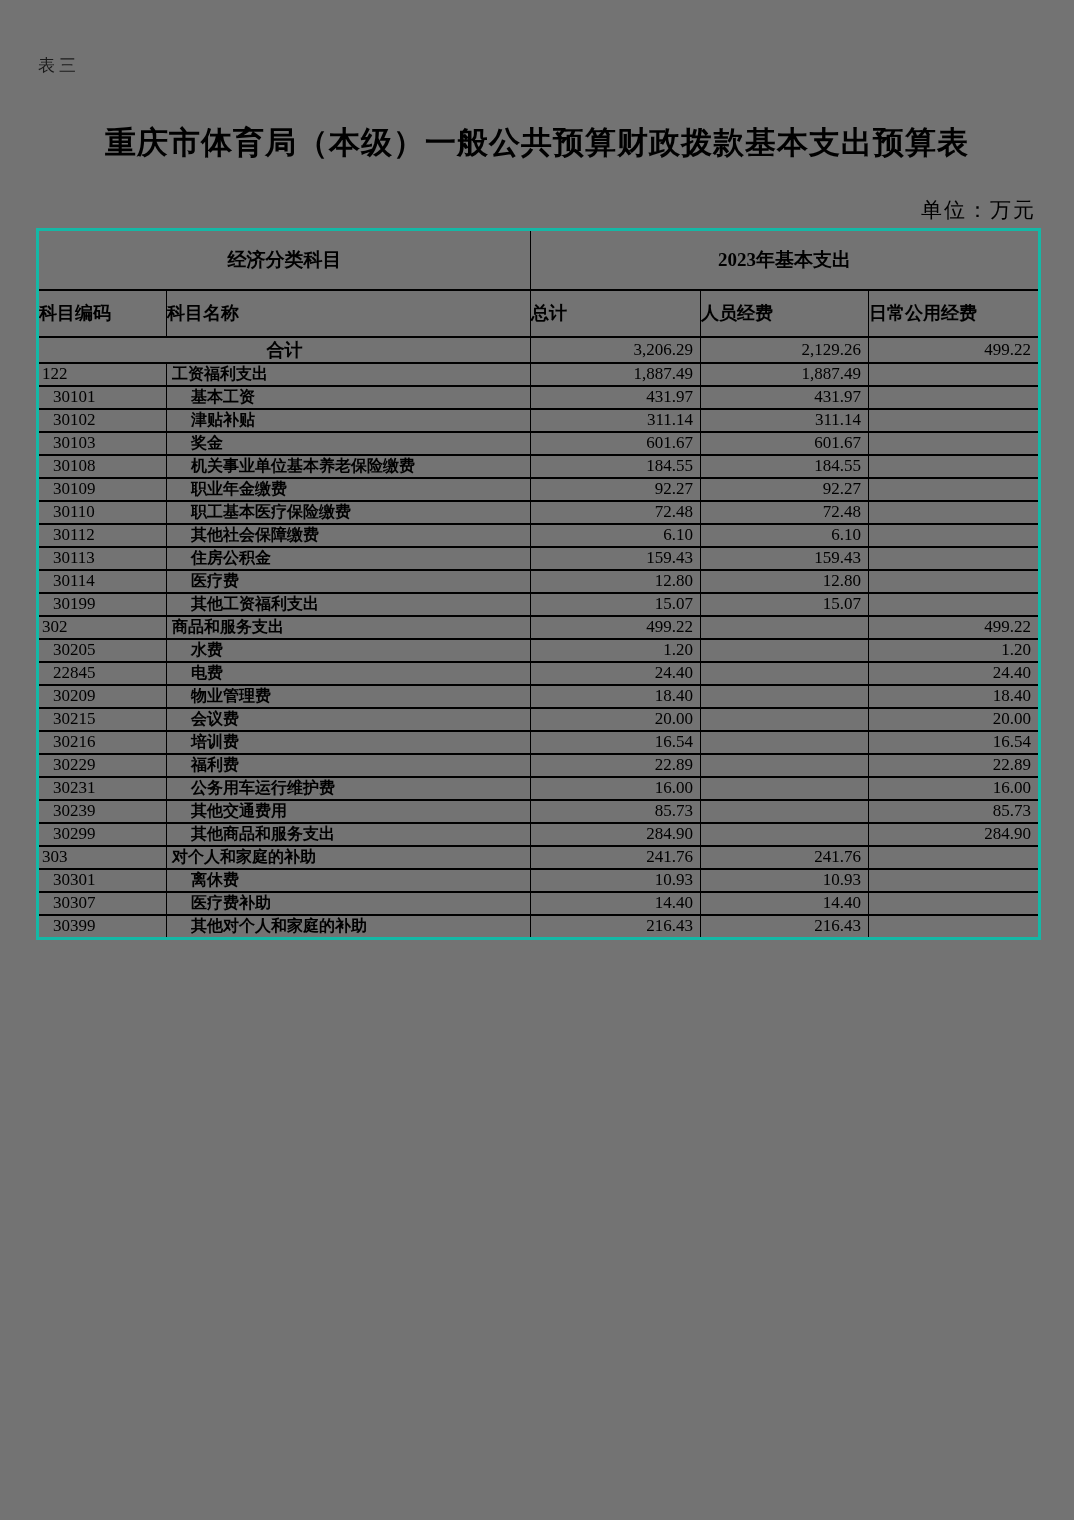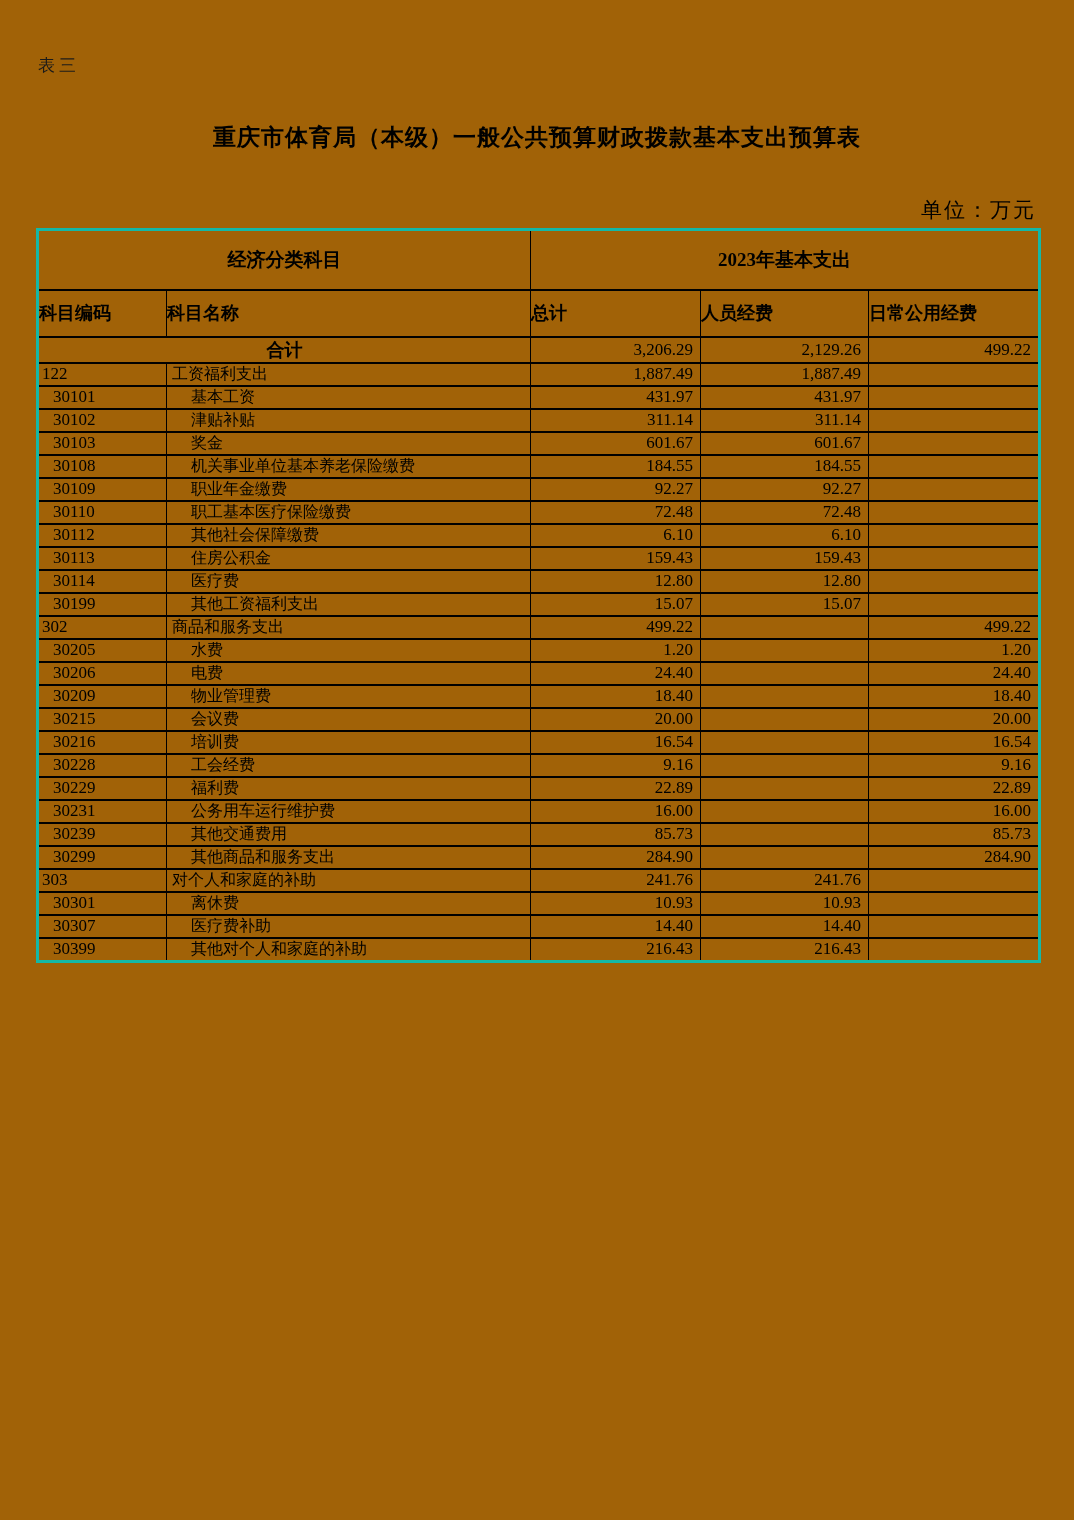--- a/index.html
+++ b/index.html
@@ -1,41 +1,41 @@
 <!DOCTYPE html>
 <html><head>
 <meta charset="utf-8">
 <style>
   * { margin: 0; padding: 0; box-sizing: border-box; }
   html, body { background: #888; }
   .page {
     position: relative;
     width: 1074px;
     height: 1520px;
-    background: #a16207;
+    background: #737373;
     margin: 0 auto;
     font-family: "Liberation Serif", "DejaVu Serif", serif;
     color: #000;
     overflow: hidden;
   }
   .doc-tag {
     position: absolute;
     left: 38px;
     top: 54px;
     font-size: 17px;
     color: #1a1a1a;
     letter-spacing: 4px;
   }
   .doc-title {
     position: absolute;
     left: 0;
     top: 122px;
     width: 100%;
     text-align: center;
-    font-size: 23px;
+    font-size: 31px;
     font-weight: bold;
     letter-spacing: 1px;
   }
   .unit-label {
     position: absolute;
     right: 38px;
     top: 196px;
     font-size: 21px;
     letter-spacing: 2px;
   }
@@ -65,21 +65,21 @@
   }
   thead tr.h2 th {
     height: 47px;
     font-size: 18px;
     font-weight: bold;
     text-align: left;
   }
   tbody tr { height: 19px; }
   tbody td { font-size: 17px; }
   td.code { text-align: left; padding-left: 3px; }
-  td.name { text-align: left; padding-left: 5px; font-size: 16px; }
+  td.name { text-align: left; padding-left: 5px; font-size: 16px; font-weight: bold; }
   tr.lvl2 td.code { padding-left: 14px; }
   tr.lvl2 td.name { padding-left: 24px; }
   td.num { text-align: right; padding-right: 7px; }
   tr.total-row td.total-label {
     text-align: center;
     font-weight: bold;
     font-size: 18px;
   }
 </style>
 </head>
@@ -206,21 +206,21 @@
           <td class="num">499.22</td>
         </tr>
         <tr class="lvl2">
           <td class="code">30205</td>
           <td class="name">水费</td>
           <td class="num">1.20</td>
           <td class="num"></td>
           <td class="num">1.20</td>
         </tr>
         <tr class="lvl2">
-          <td class="code">30206</td>
+          <td class="code">22845</td>
           <td class="name">电费</td>
           <td class="num">24.40</td>
           <td class="num"></td>
           <td class="num">24.40</td>
         </tr>
         <tr class="lvl2">
           <td class="code">30209</td>
           <td class="name">物业管理费</td>
           <td class="num">18.40</td>
           <td class="num"></td>
@@ -232,27 +232,20 @@
           <td class="num">20.00</td>
           <td class="num"></td>
           <td class="num">20.00</td>
         </tr>
         <tr class="lvl2">
           <td class="code">30216</td>
           <td class="name">培训费</td>
           <td class="num">16.54</td>
           <td class="num"></td>
           <td class="num">16.54</td>
-        </tr>
-        <tr class="lvl2">
-          <td class="code">30228</td>
-          <td class="name">工会经费</td>
-          <td class="num">9.16</td>
-          <td class="num"></td>
-          <td class="num">9.16</td>
         </tr>
         <tr class="lvl2">
           <td class="code">30229</td>
           <td class="name">福利费</td>
           <td class="num">22.89</td>
           <td class="num"></td>
           <td class="num">22.89</td>
         </tr>
         <tr class="lvl2">
           <td class="code">30231</td>

